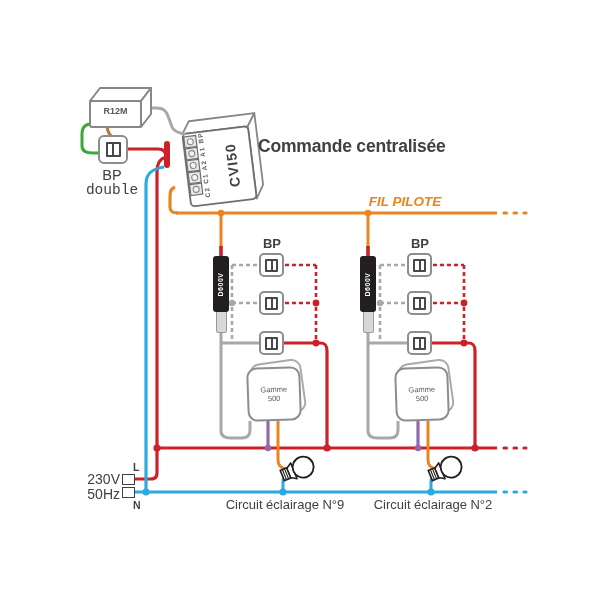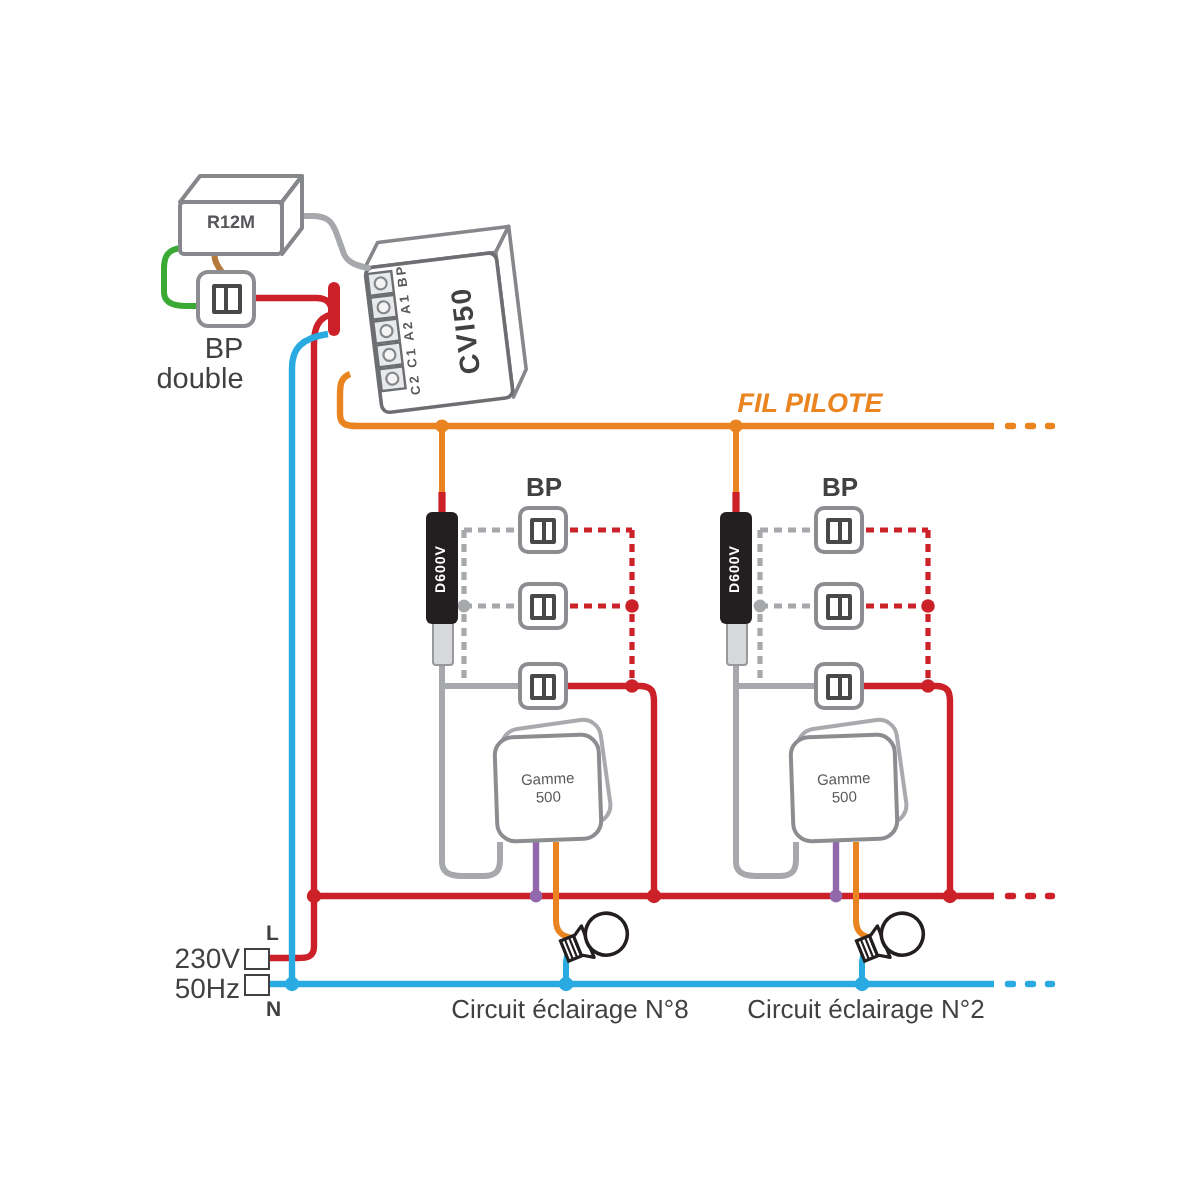--- a/index.html
+++ b/index.html
@@ -192,26 +192,27 @@
       <rect x="3" y="18.5" width="7" height="11" fill="#fff" stroke="#231f20" stroke-width="1.6"></rect>
       <path d="M 5.3 18.5 L 5.3 29.5 M 7.6 18.5 L 7.6 29.5" stroke="#231f20" stroke-width="1.1"></path>
       <path d="M 10 19 L 15.5 15.5 L 15.5 32.5 L 10 29 Z" fill="#fff" stroke="#231f20" stroke-width="1.6" stroke-linejoin="round"></path>
       <circle cx="25.5" cy="24" r="10.5" fill="#fff" stroke="#231f20" stroke-width="1.8"></circle>
     </g>
   </svg>
 
   <div class="comp supplybox" style="left:122px;top:474px;"></div>
   <div class="comp supplybox" style="left:122px;top:487px;"></div>
 
+  <div class="txt title" style="left:258px;top:136px;">Commande centralisée</div>
   <div class="txt fp" style="left:355px;top:194px;width:100px;">FIL PILOTE</div>
   <div class="txt" style="left:90px;top:106px;width:51px;text-align:center;font-size:9px;font-weight:700;color:#55565a;">R12M</div>
   <div class="txt bpdlabel" style="left:82px;top:167px;width:60px;">BP</div>
-  <div class="txt bpdlabel" style="left:70px;top:182px;width:60px;">double</div>
+  <div class="txt bpdlabel" style="left:82px;top:182px;width:60px;font-family:Liberation Mono, monospace;">double</div>
   <div class="txt bplabel" style="left:247px;top:236px;width:50px;">BP</div>
   <div class="txt bplabel" style="left:395px;top:236px;width:50px;">BP</div>
-  <div class="txt circuit" style="left:215px;top:497px;width:140px;">Circuit éclairage N°8</div>
+  <div class="txt circuit" style="left:215px;top:497px;width:140px;">Circuit éclairage N°9</div>
   <div class="txt circuit" style="left:363px;top:497px;width:140px;">Circuit éclairage N°2</div>
   <div class="txt supplytxt" style="left:80px;top:471px;width:40px;">230V</div>
   <div class="txt supplytxt" style="left:80px;top:486px;width:40px;">50Hz</div>
   <div class="txt lntxt" style="left:133px;top:461px;">L</div>
   <div class="txt lntxt" style="left:133px;top:499px;">N</div>
 
 </div>
 
 </body></html>

